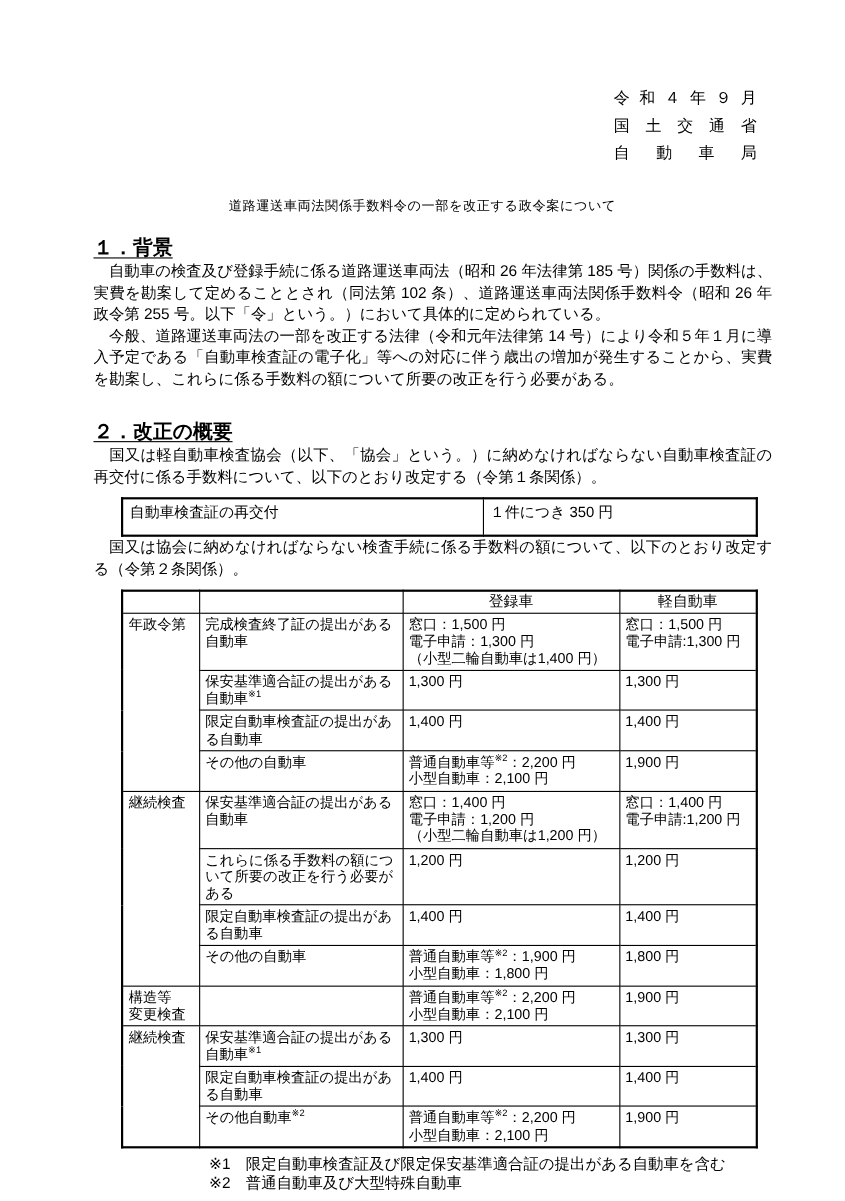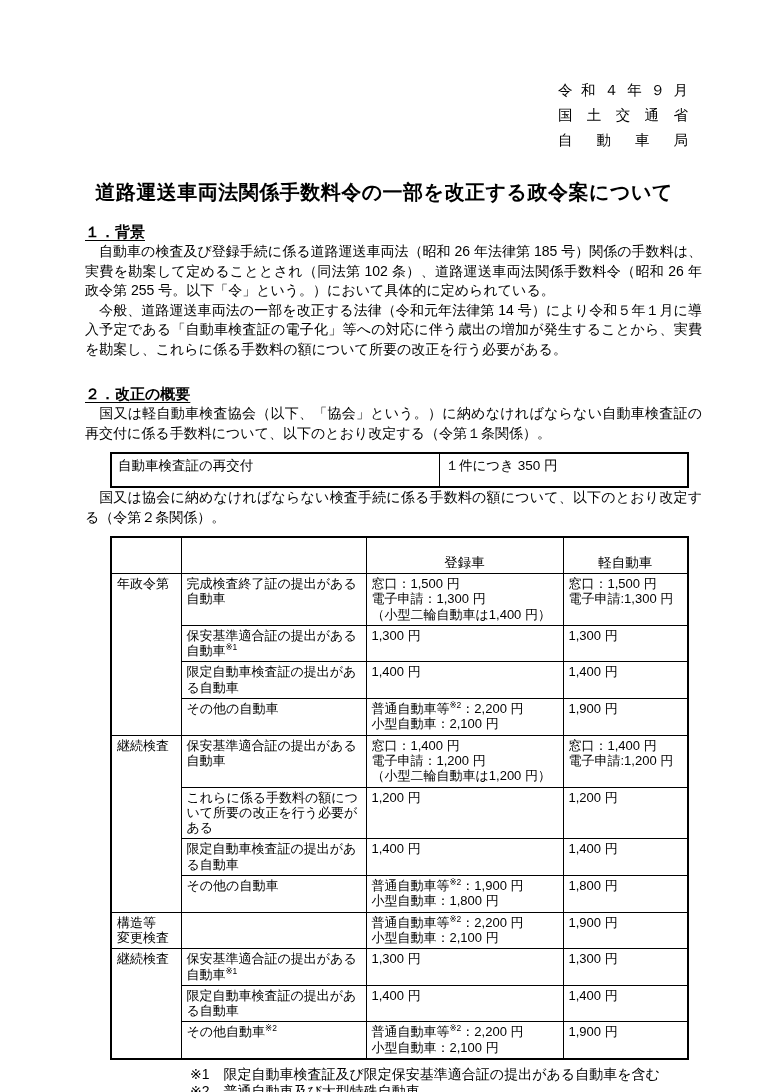--- a/index.html
+++ b/index.html
@@ -12,27 +12,27 @@
 
   
   .date-block{
     width:130px;margin:78px 80px 0 auto;
     font-size:14.5px;line-height:25px;
     text-align:justify;text-align-last:justify;
   }
 
   .title{
     margin:26px 0 0 0;text-align:center;
-    font-size:20px;font-weight:bold;letter-spacing:0.5px;
+    font-size:12px;font-weight:normal;letter-spacing:0.5px;
   }
 
   .content{margin:0 66px 0 85px;}
 
   .section-heading{
-    margin:0;font-size:15px;font-weight:bold;
+    margin:0;font-size:18px;font-weight:bold;
     text-decoration:underline;text-underline-offset:3px;
   }
   .s1-heading{margin-top:17px;}
   .s2-heading{margin-top:26px;}
 
   p.body{
     margin:0;font-size:14px;line-height:19.5px;text-align:justify;
   }
   .s1-para{margin-top:9px;}
   .s2-intro1{margin-top:12px;}
@@ -53,21 +53,21 @@
   .fee-table{
     border-collapse:collapse;table-layout:fixed;
     margin:9px 0 0 25px;width:577px;
     border:2px solid #000;
     font-size:13px;
   }
   .fee-table th,.fee-table td{
     border:1px solid #000;vertical-align:top;
   }
   .fee-table th{
-    font-weight:normal;padding:17px 2px 2px 2px;
+    font-weight:normal;padding:1px 2px 2px 2px;
     font-size:13.5px;line-height:16px;
   }
   .fee-table td{padding:2px 4px 3px 5px;text-align:left;}
   .fee-table .ln{line-height:15.3px;min-height:15.3px;white-space:nowrap;}
   .fee-table td.desc-cell .ln{white-space:normal;}
   sup{font-size:8.5px;vertical-align:super;line-height:0;}
 
   .footnotes{margin:6px 0 0 105px;font-size:14px;line-height:17px;}
 </style>
 </head>

